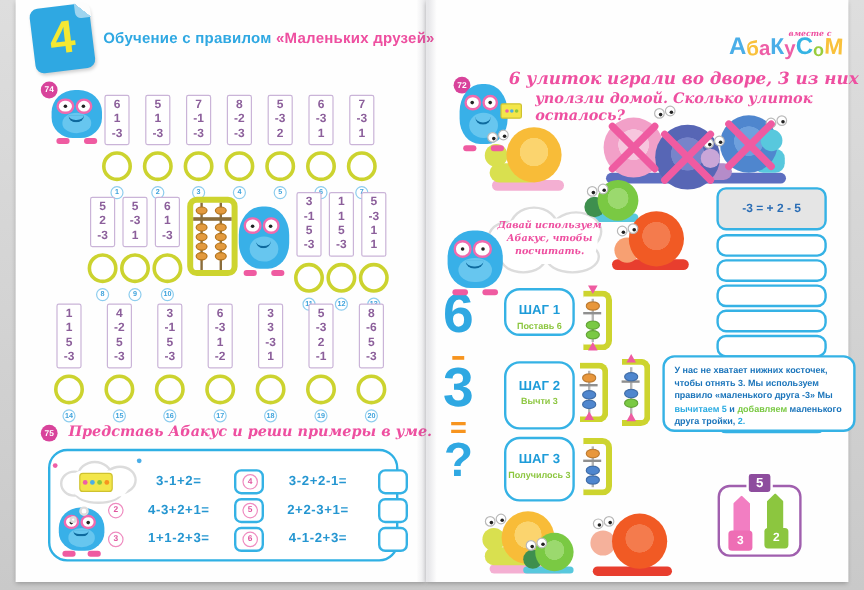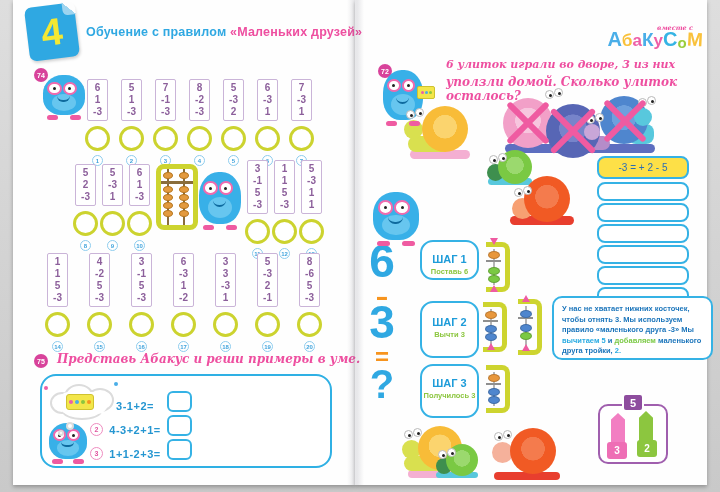--- a/index.html
+++ b/index.html
@@ -37,21 +37,21 @@
 .pcol-idx{width:11px;height:11px;border:1px solid #8ecdee;border-radius:50%;color:#3fa3dc;font-size:6px;
   font-weight:bold;display:flex;align-items:center;justify-content:center;margin-top:4px;background:#fff}
 
 .script{font-family:"DejaVu Serif",serif;font-style:italic;font-weight:bold;color:#ee4fa0}
 #ex75-prompt{position:absolute;left:57px;top:352px;font-size:12px;z-index:2}
 #ex75-box{position:absolute;left:40px;top:374px;width:292px;height:94px;border:2.5px solid #2fb0e4;
   border-radius:16px;background:#fff;z-index:2}
 .probcol{position:absolute;display:flex;flex-direction:column;gap:2px}
 #probsA{left:90px;top:390px;z-index:3}
 #probsB{left:202px;top:390px;z-index:3}
-.prob-row{display:flex;align-items:flex-end;height:22px;gap:0}
+.prob-row{display:flex;align-items:center;height:22px;gap:14px}
 .prob-idx{width:13px;height:13px;border:1.5px solid #ef8cc0;border-radius:50%;color:#e0559f;font-size:7px;
   font-weight:bold;display:flex;align-items:center;justify-content:center;background:#fff}
 .prob-expr{width:64px;text-align:center;font-size:11px;font-weight:bold;color:#2596d1;letter-spacing:.5px}
 #probsB .prob-expr{width:72px}
 .prob-box{width:25px;height:21px;border:2px solid #35b2e5;border-radius:6px;background:#fff}
 
 
 .monster{position:absolute;z-index:3}
 .seye{position:absolute;width:9px;height:9px;background:#fff;border:1px solid #b9b9b9;border-radius:50%;z-index:3}
 .seye::after{content:"";position:absolute;left:2.5px;top:3px;width:3px;height:3px;background:#222;border-radius:50%}
@@ -71,29 +71,29 @@
 #logo1{position:absolute;left:604px;top:7px;width:110px;text-align:center;font-size:17px;font-weight:bold;
   color:#ee4fa0;letter-spacing:.4px;z-index:2}
 #logo2{position:absolute;left:645px;top:24px;width:60px;text-align:center;font-size:6.5px;z-index:2}
 #logo3{position:absolute;left:592px;top:28px;width:126px;display:flex;justify-content:center;align-items:flex-end;
   font-weight:bold;z-index:2}
 #logo3 span:nth-child(1){font-size:20px}#logo3 span:nth-child(2){font-size:17px;transform:rotate(-4deg)}
 #logo3 span:nth-child(3){font-size:17px}#logo3 span:nth-child(4){font-size:19px}
 #logo3 span:nth-child(5){font-size:17px}#logo3 span:nth-child(6){font-size:20px}
 #logo3 span:nth-child(7){font-size:15px}#logo3 span:nth-child(8){font-size:19px;transform:rotate(3deg)}
 
-#q1{position:absolute;left:446px;top:58px;font-size:11px;z-index:2}
+#q1{position:absolute;left:424px;top:58px;font-size:14px;z-index:2}
 #q2{position:absolute;left:446px;top:75px;font-size:12px;z-index:2}
 
 #bubble{position:absolute;left:406px;top:170px;width:104px;height:62px;z-index:2}
 #bubble .btxt{position:absolute;left:8px;top:12px;width:88px;text-align:center;font-size:8px;line-height:11px;z-index:3}
 
 #wtable{position:absolute;left:597px;top:156px;width:92px;z-index:2}
-.wt-head{height:23px;border:2px solid #35b2e5;border-radius:8px;background:#fde047;display:flex;align-items:center;
-  justify-content:center;font-size:10px;font-weight:normal;color:#2a6db5;margin-bottom:3px}
+.wt-head{height:36px;border:2px solid #35b2e5;border-radius:8px;background:#e5e5e5;display:flex;align-items:center;
+  justify-content:center;font-size:10px;font-weight:bold;color:#2a6db5;margin-bottom:3px}
 .wt-cell{height:19px;border:2px solid #35b2e5;border-radius:8px;background:#fff;margin-bottom:2px}
 
 .eqtxt{position:absolute;left:360px;width:44px;text-align:center;font-weight:bold;z-index:2}
 #eq-a{top:234px;font-size:46px;color:#2fa8e2}
 #eq-minus{top:281px;font-size:26px;color:#f7941e;transform:scaleX(1.5)}
 #eq-b{top:295px;font-size:46px;color:#2fa8e2}
 #eq-eq{top:343px;font-size:24px;color:#f7941e}
 #eq-q{top:362px;font-size:40px;color:#2fa8e2}
 
 .step{position:absolute;left:420px;width:59px;border:2.5px solid #35b2e5;border-radius:13px;background:#fff;
@@ -350,40 +350,70 @@
         <div class="prob-box"></div>
       </div>
       <div class="prob-row">
         <div class="prob-idx">2</div>
         <div class="prob-expr">4-3+2+1=</div>
         <div class="prob-box"></div>
       </div>
       <div class="prob-row">
         <div class="prob-idx">3</div>
         <div class="prob-expr">1+1-2+3=</div>
+        <div class="prob-box"></div>
+      </div>
+    </div>
+  <div id="probsB" class="probcol">
+      <div class="prob-row">
+        <div class="prob-idx">4</div>
+        <div class="prob-expr">3-2+2-1=</div>
+        <div class="prob-box"></div>
+      </div>
+      <div class="prob-row">
+        <div class="prob-idx">5</div>
+        <div class="prob-expr">2+2-3+1=</div>
+        <div class="prob-box"></div>
+      </div>
+      <div class="prob-row">
+        <div class="prob-idx">6</div>
+        <div class="prob-expr">4-1-2+3=</div>
         <div class="prob-box"></div>
       </div>
     </div>
 
   <div id="logo2" class="script">вместе с</div>
   <div id="logo3">
       <span style="color: rgb(74, 174, 232);">А</span>
       <span style="color: rgb(249, 193, 59);">б</span>
       <span style="color: rgb(238, 95, 167);">а</span>
       <span style="color: rgb(74, 174, 232);">К</span>
       <span style="color: rgb(238, 95, 167);">у</span>
       <span style="color: rgb(53, 180, 228);">С</span>
       <span style="color: rgb(154, 205, 60);">о</span>
       <span style="color: rgb(249, 193, 59);">М</span>
     </div>
 
   <div class="badge" style="left:378px;top:64px">72</div>
   <div id="q1" class="script">6 улиток играли во дворе, 3 из них</div>
   <div id="q2" class="script">уползли домой. Сколько улиток осталось?</div>
 
+  <div id="bubble">
+    <div class="cloudpuff" style="left:0;top:14px;width:34px;height:30px"></div>
+    <div class="cloudpuff" style="left:18px;top:2px;width:42px;height:36px"></div>
+    <div class="cloudpuff" style="left:52px;top:6px;width:44px;height:34px"></div>
+    <div class="cloudpuff" style="left:10px;top:30px;width:40px;height:28px"></div>
+    <div class="cloudpuff" style="left:48px;top:30px;width:46px;height:28px"></div>
+    <div class="cloudcore" style="left:10px;top:12px;width:82px;height:38px"></div>
+    <div class="btxt script">
+      <div>Давай используем</div>
+      <div>Абакус, чтобы</div>
+      <div>посчитать.</div>
+    </div>
+  </div>
 
   <div id="wtable">
     <div class="wt-head">-3 = + 2 - 5</div>
   <div class="wt-cell"></div>
       <div class="wt-cell"></div>
       <div class="wt-cell"></div>
       <div class="wt-cell"></div>
       <div class="wt-cell"></div>
       <div class="wt-cell"></div>
       <div class="wt-cell"></div>

